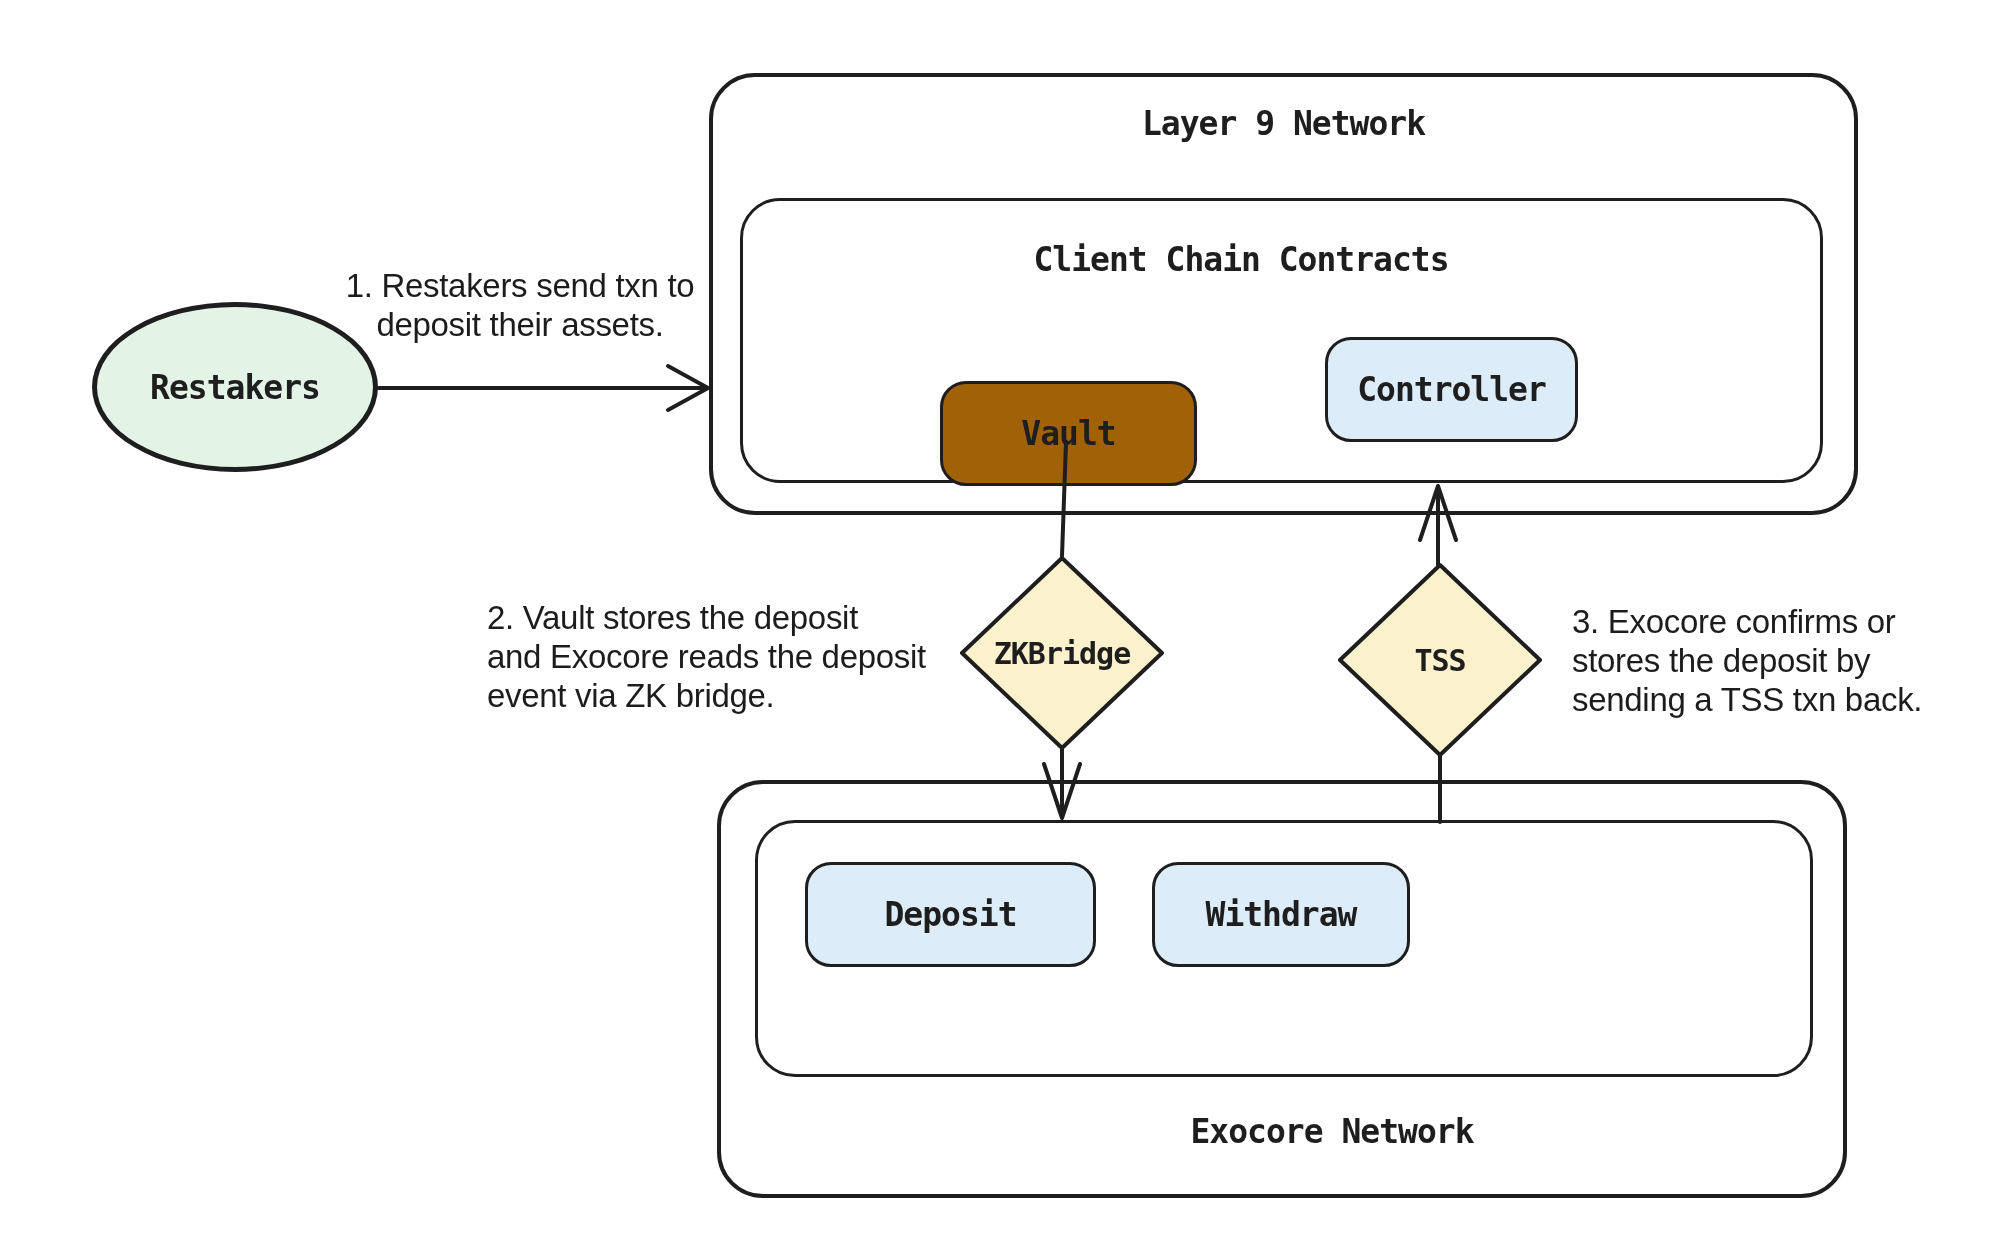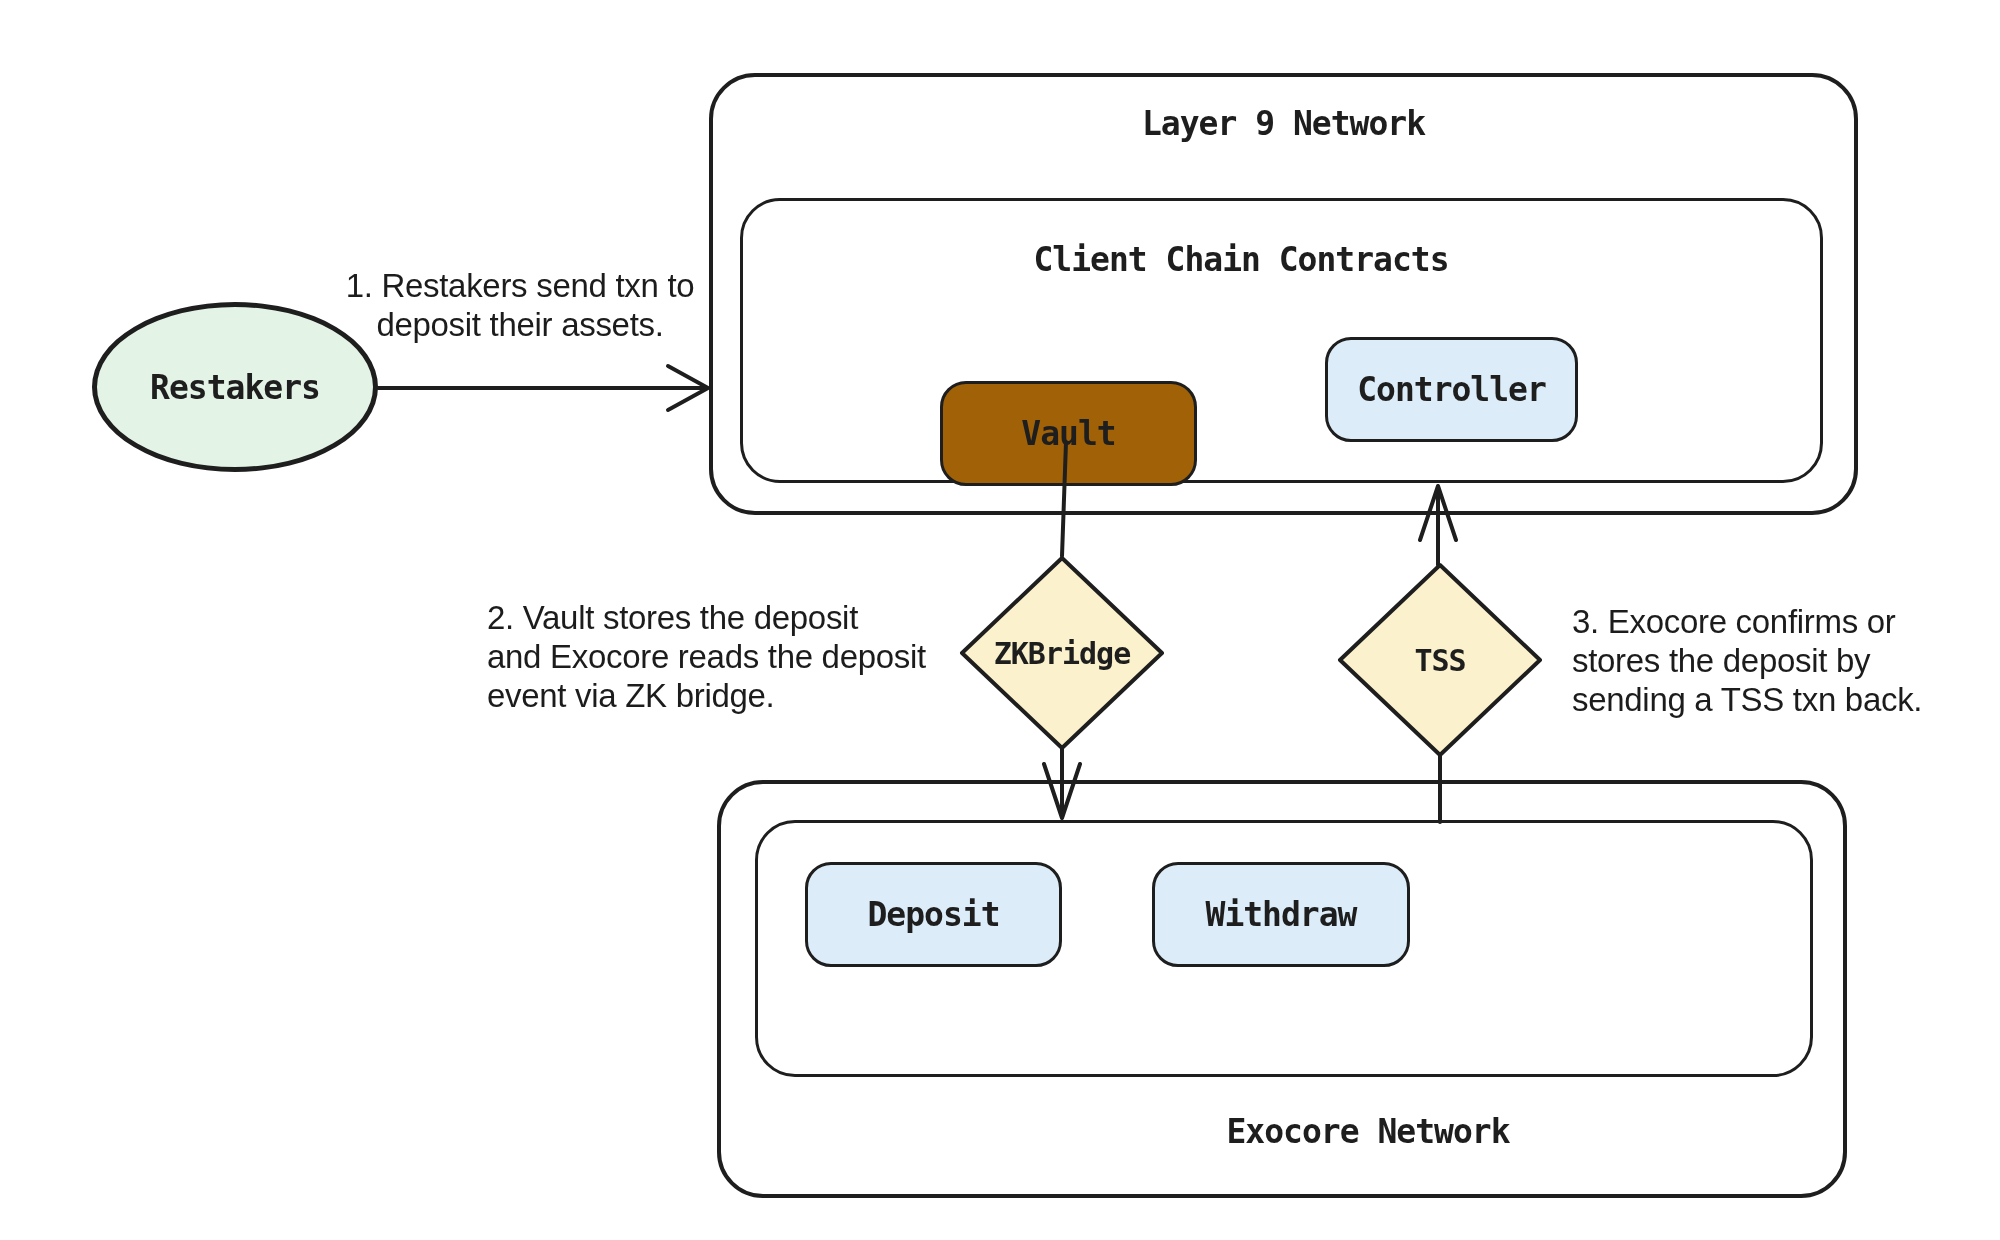--- a/index.html
+++ b/index.html
@@ -57,28 +57,28 @@
     <span>Controller</span>
   </div>
 
   <div class="ellipse" style="left: 92px; top: 302px; width: 286px; height: 170px; background-color: rgb(227, 243, 230);">
     <span>Restakers</span>
   </div>
 
   <div class="box outer-box" style="left:717px;top:780px;width:1130px;height:418px;"></div>
   <div class="box inner-box" style="left:755px;top:820px;width:1058px;height:257px;"></div>
 
-  <div class="node" style="left: 805px; top: 862px; width: 257px; height: 105px; background-color: rgb(220, 237, 249);">
+  <div class="node" style="left: 805px; top: 862px; width: 291px; height: 105px; background-color: rgb(220, 237, 249);">
     <span>Deposit</span>
   </div>
   <div class="node" style="left: 1152px; top: 862px; width: 258px; height: 105px; background-color: rgb(220, 237, 249);">
     <span>Withdraw</span>
   </div>
 
-  <div class="title" style="left:717px;top:1112px;width:1230px;padding-left:36px;">Exocore Network</div>
+  <div class="title" style="left:717px;top:1112px;width:1230px;">Exocore Network</div>
 
   <div class="note" style="left:320px;top:266px;width:400px;text-align:center;">
     <span class="line">1. Restakers send txn to</span>
     <span class="line">deposit their assets.</span>
   </div>
   <div class="note" style="left:487px;top:598px;width:500px;">
     <span class="line">2. Vault stores the deposit</span>
     <span class="line">and Exocore reads the deposit</span>
     <span class="line">event via ZK bridge.</span>
   </div>

